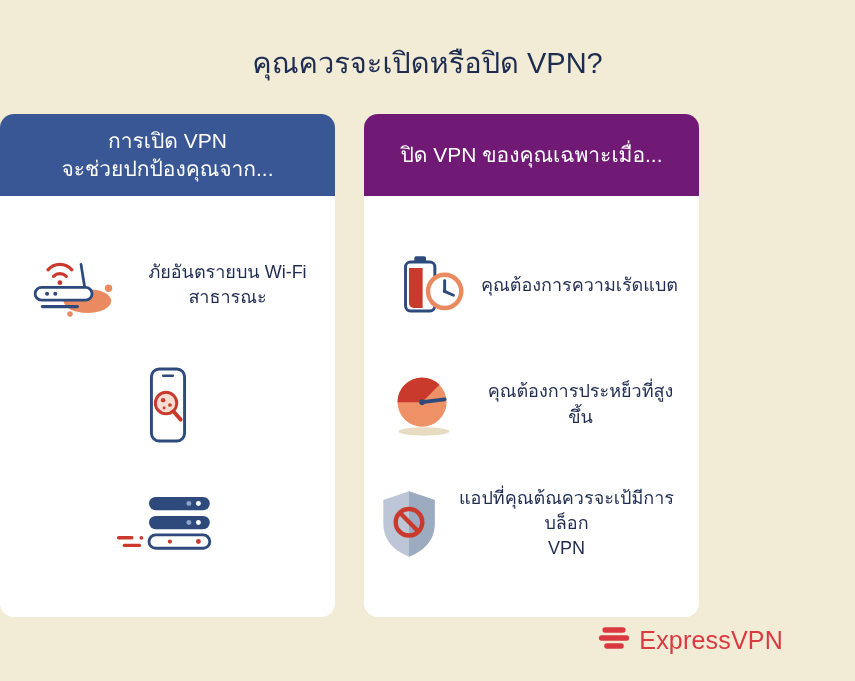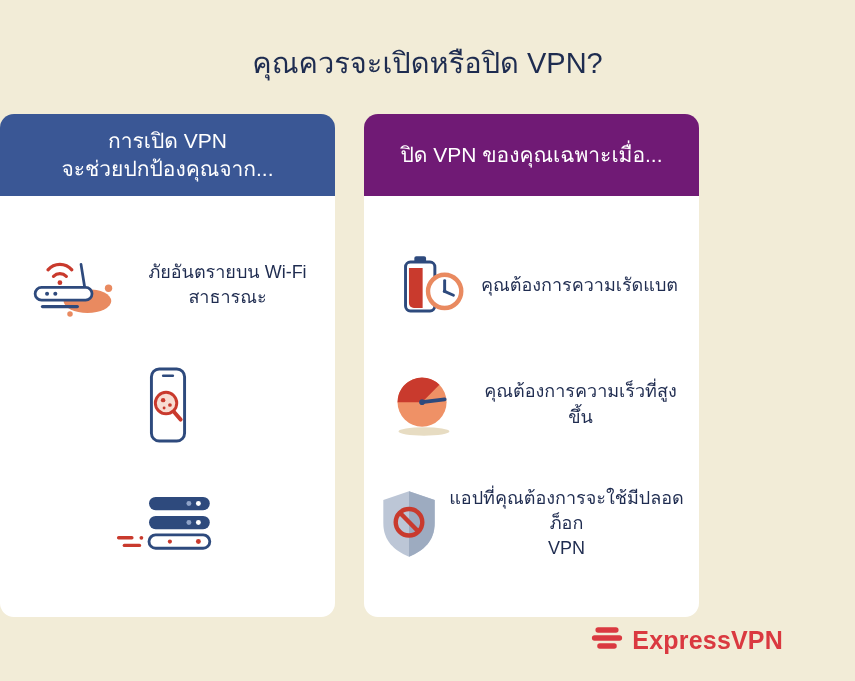--- a/index.html
+++ b/index.html
@@ -86,21 +86,21 @@
     position: absolute;
     right: 72px;
     bottom: 26px;
     display: flex;
     align-items: center;
     gap: 9px;
   }
   .brand-text {
     color: #da3940;
     font-size: 25px;
-    font-weight: bold;
+    font-weight: normal;
     letter-spacing: 0.2px;
   }
 </style>
 </head>
 <body>
 
 <div class="page">
 
   <h1 class="title">คุณควรจะเปิดหรือปิด VPN?</h1>
 
@@ -188,33 +188,33 @@
         <div class="item">
           <div class="icon-box">
             <svg width="90" height="66" viewBox="0 0 94 70">
               <ellipse cx="48" cy="63" rx="27" ry="4.5" fill="#e7dcc2"></ellipse>
               <circle cx="46" cy="32" r="26" fill="#ef9166"></circle>
               <path d="M46 32 L20 32 A26 26 0 0 1 64.4 13.6 Z" fill="#c93a2d"></path>
               <line x1="46" y1="32" x2="70" y2="29" stroke="#2e4a7d" stroke-width="4" stroke-linecap="round"></line>
               <circle cx="46" cy="32" r="3" fill="#2e4a7d"></circle>
             </svg>
           </div>
-          <div class="item-label">คุณต้องการความเร็วที่สูงขึ้น</div>
+          <div class="item-label">คุณต้องการประหย็วที่สูงขึ้น</div>
         </div>
 
         <div class="item">
           <div class="icon-box">
             <svg width="62" height="72" viewBox="0 0 70 80">
               <path d="M35 3 L64 13 V39 C64 59 52 70 35 77 C18 70 6 59 6 39 V13 Z" fill="#bcc6d6"></path>
               <path d="M35 3 L64 13 V39 C64 59 52 70 35 77 Z" fill="#9dabc0"></path>
               <circle cx="35" cy="38" r="15" fill="none" stroke="#c93a2d" stroke-width="5"></circle>
               <line x1="25" y1="27.5" x2="45.5" y2="48.5" stroke="#c93a2d" stroke-width="5"></line>
             </svg>
           </div>
-          <div class="item-label">แอปที่คุณต้องการจะใช้มีปลอดภ็อก
+          <div class="item-label">แอปที่คุณต้ณควรจะเป้มีการบล็อก
 VPN</div>
         </div>
 
       </div>
     </section>
 
   </div>
 
   <div class="brand">
     <span>

